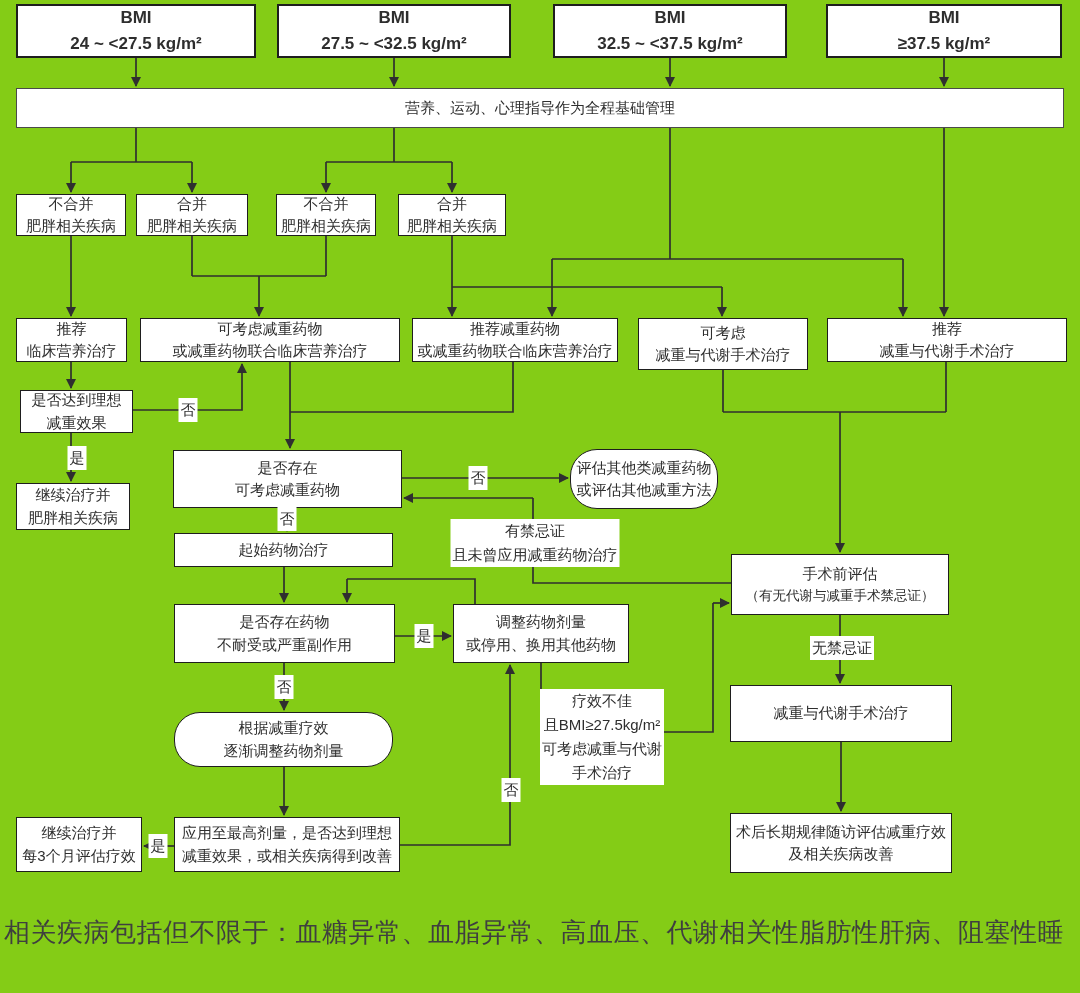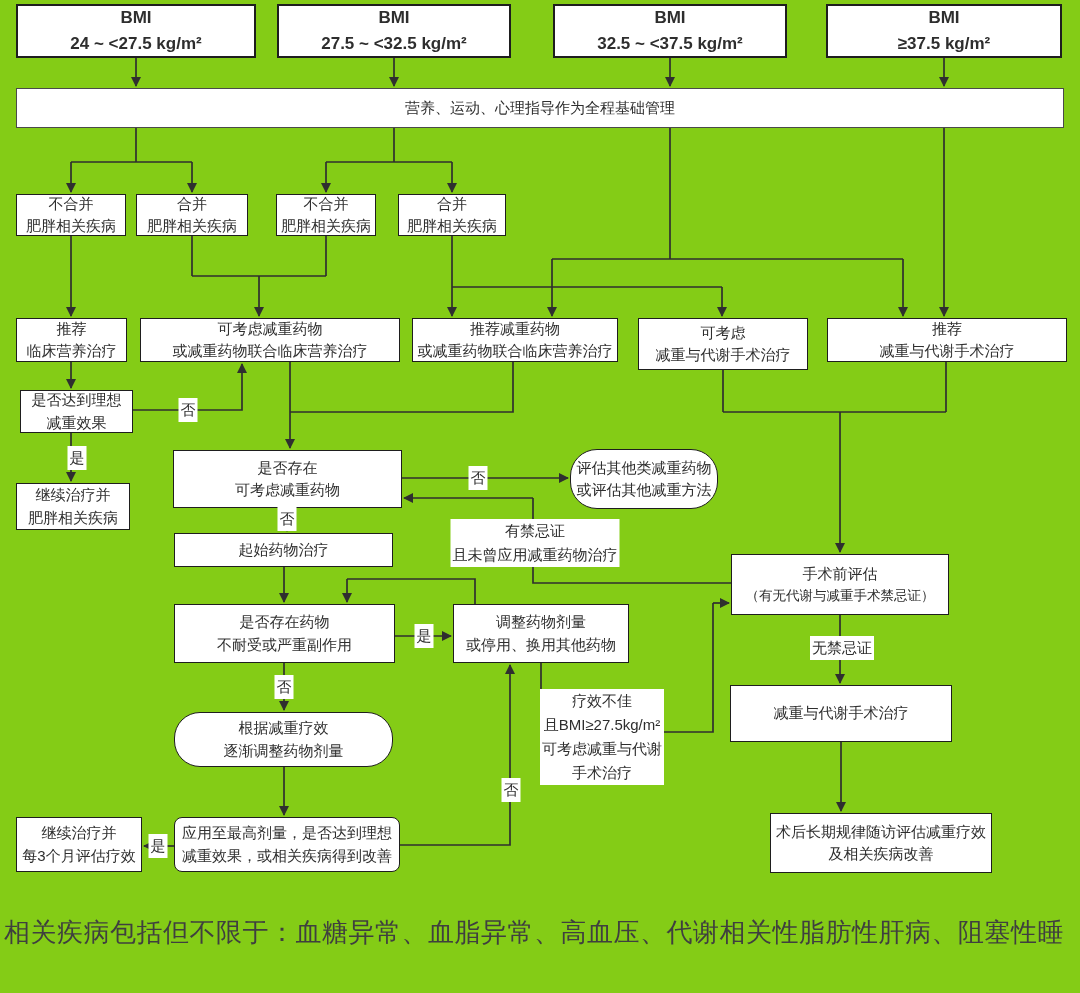--- a/index.html
+++ b/index.html
@@ -164,37 +164,37 @@
     <span>起始药物治疗</span>
   </div>
   <div class="bx" style="left:453px;top:604px;width:176px;height:59px;">
     <span>调整药物剂量</span>
     <span>或停用、换用其他药物</span>
   </div>
   <div class="bx" style="left:174px;top:712px;width:219px;height:55px;border-radius:26px;">
     <span>根据减重疗效</span>
     <span>逐渐调整药物剂量</span>
   </div>
-  <div class="bx" style="left:174px;top:817px;width:226px;height:55px;border-radius:8px;">
+  <div class="bx" style="left:174px;top:817px;width:226px;height:55px;">
     <span>应用至最高剂量，是否达到理想</span>
     <span>减重效果，或相关疾病得到改善</span>
   </div>
   <div class="bx" style="left:16px;top:817px;width:126px;height:55px;">
     <span>继续治疗并</span>
     <span>每3个月评估疗效</span>
   </div>
 
   <div class="bx" style="left:731px;top:554px;width:218px;height:61px;">
     <span>手术前评估</span>
     <span class="sm">（有无代谢与减重手术禁忌证）</span>
   </div>
   <div class="bx" style="left:730px;top:685px;width:222px;height:57px;">
     <span>减重与代谢手术治疗</span>
   </div>
-  <div class="bx" style="left:770px;top:813px;width:222px;height:60px;">
+  <div class="bx" style="left:730px;top:813px;width:222px;height:60px;">
     <span>术后长期规律随访评估减重疗效</span>
     <span>及相关疾病改善</span>
   </div>
 
   <div class="lb" style="left:188px;top:410px;">否</div>
   <div class="lb" style="left:77px;top:458px;">是</div>
   <div class="lb" style="left:478px;top:478px;">否</div>
   <div class="lb" style="left:287px;top:519px;">否</div>
   <div class="lb" style="left:424px;top:636px;">是</div>
   <div class="lb" style="left:284px;top:687px;">否</div>

